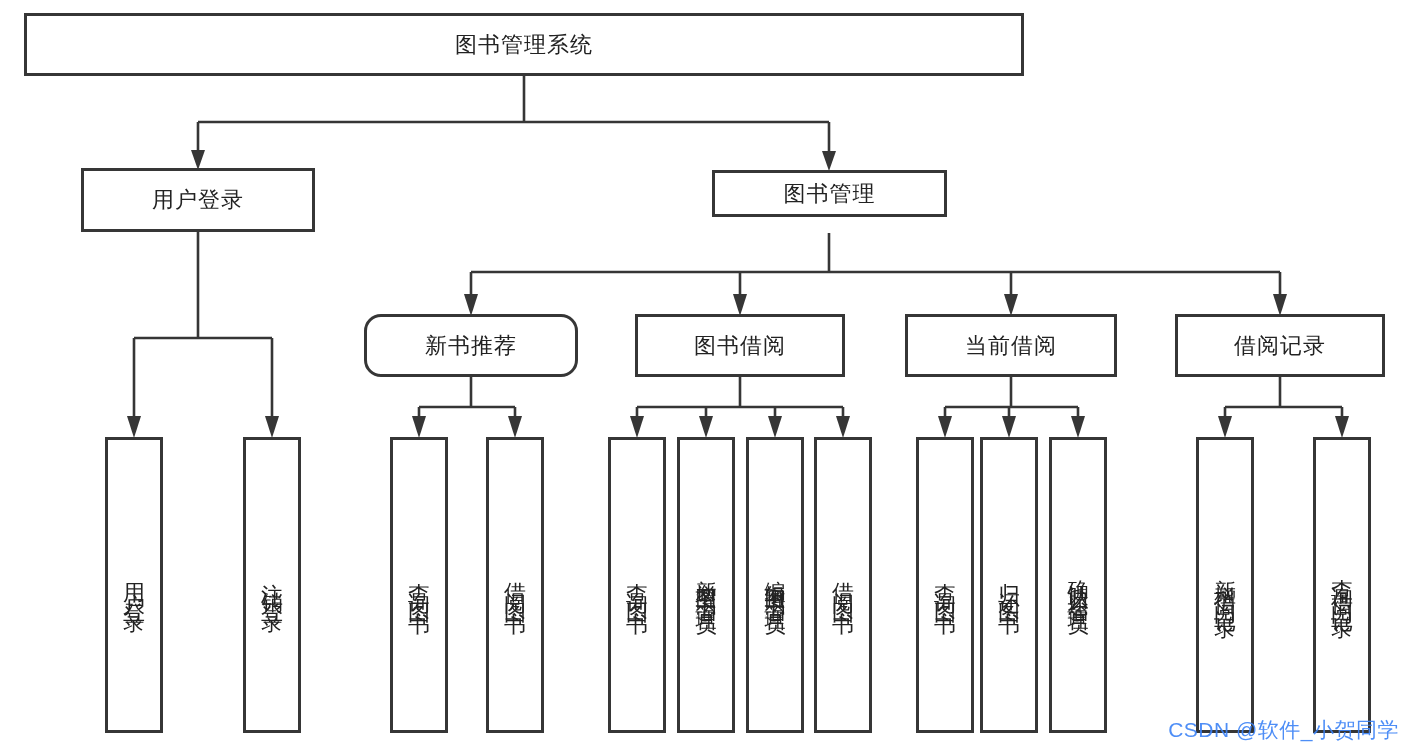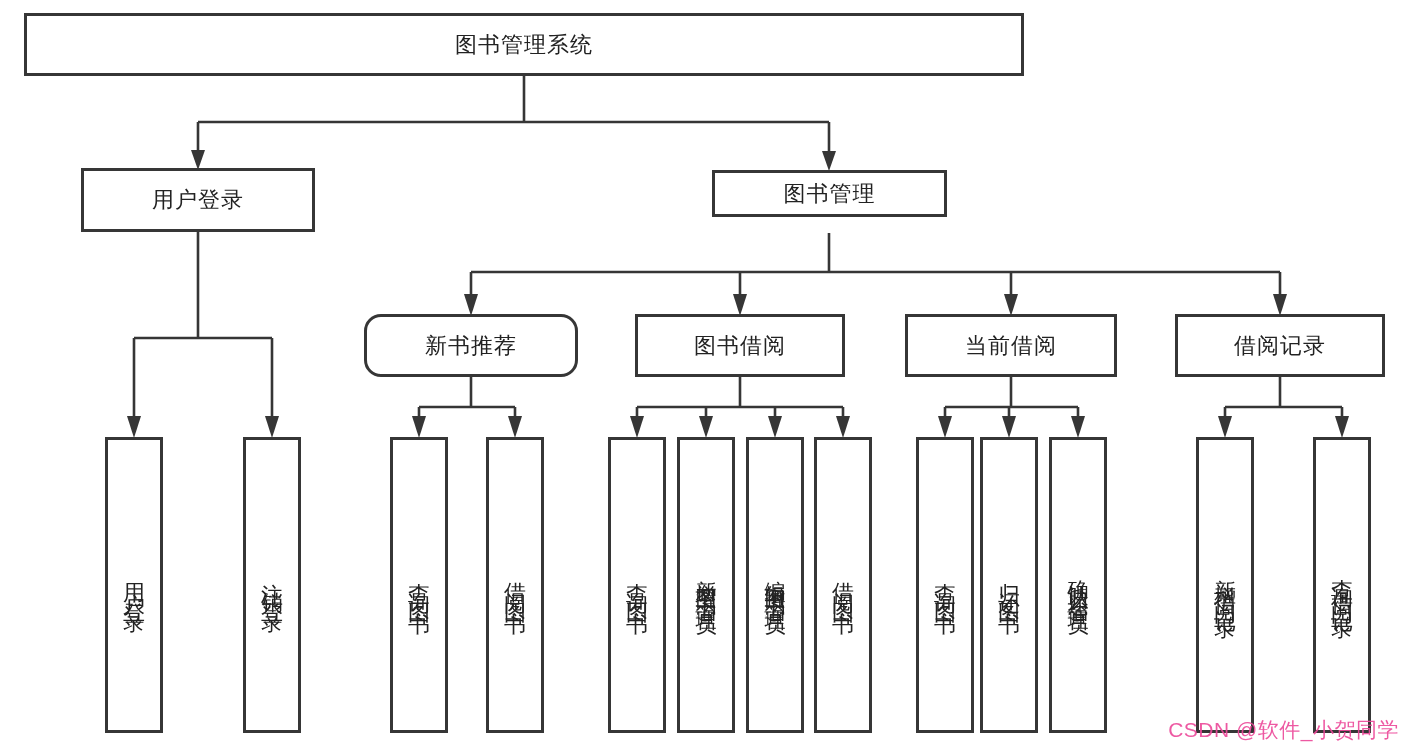--- a/index.html
+++ b/index.html
@@ -27,21 +27,21 @@
     writing-mode:vertical-rl;
     text-orientation:mixed;
     letter-spacing:10px;
   }
   .node.v-mid{letter-spacing:8px;}
   .node.v-long{letter-spacing:5px;font-size:21px;}
   .watermark{
     position:absolute;
     right:6px;bottom:3px;
     font-size:21px;
-    color:#ec4899;
+    color:#3b82f6;
     opacity:0.9;
     z-index:5;
     letter-spacing:0.5px;
     white-space:nowrap;
   }
 </style>
 </head>
 <body>
 
 <div class="stage">

